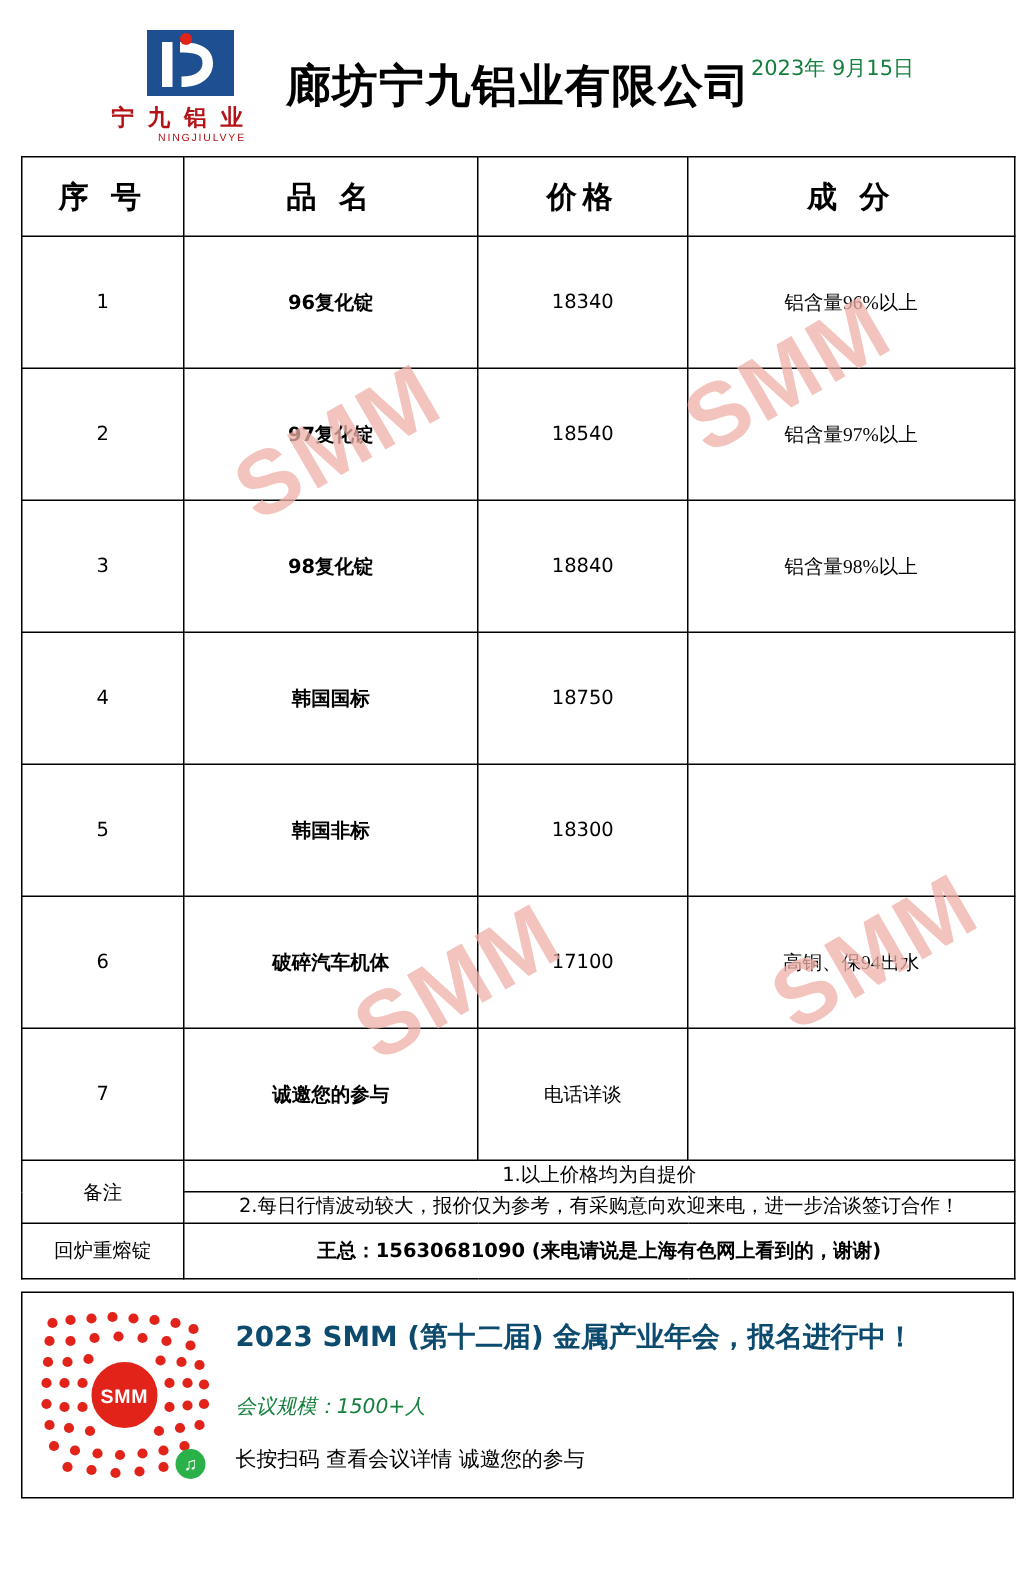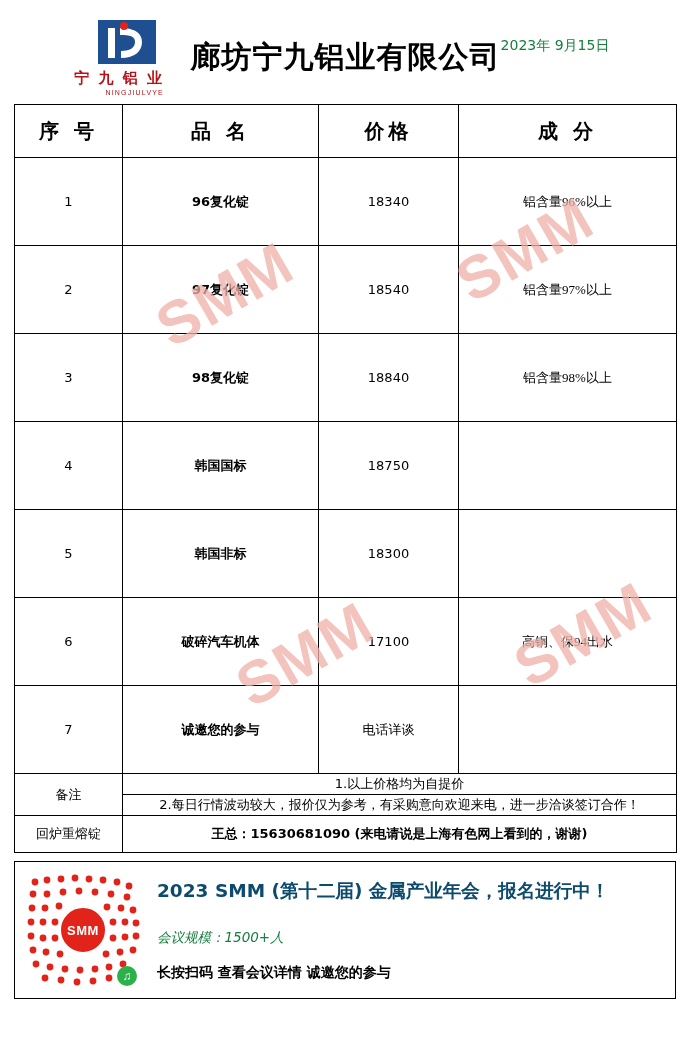--- a/index.html
+++ b/index.html
@@ -195,21 +195,21 @@
     white-space: nowrap;
   }
   .promo-line2 {
     font-size: 13.5px;
     margin-top: 26px;
     color: #15803d;
     font-style: italic;
   }
   .promo-line3 {
     font-size: 14px;
-    font-weight: bold;
+    font-weight: normal;
     margin-top: 17px;
     color: #000;
   }
 
   
   .wm {
     position: absolute;
     font-family: "Liberation Sans", sans-serif;
     font-weight: bold;
     color: #f0b0a8;

